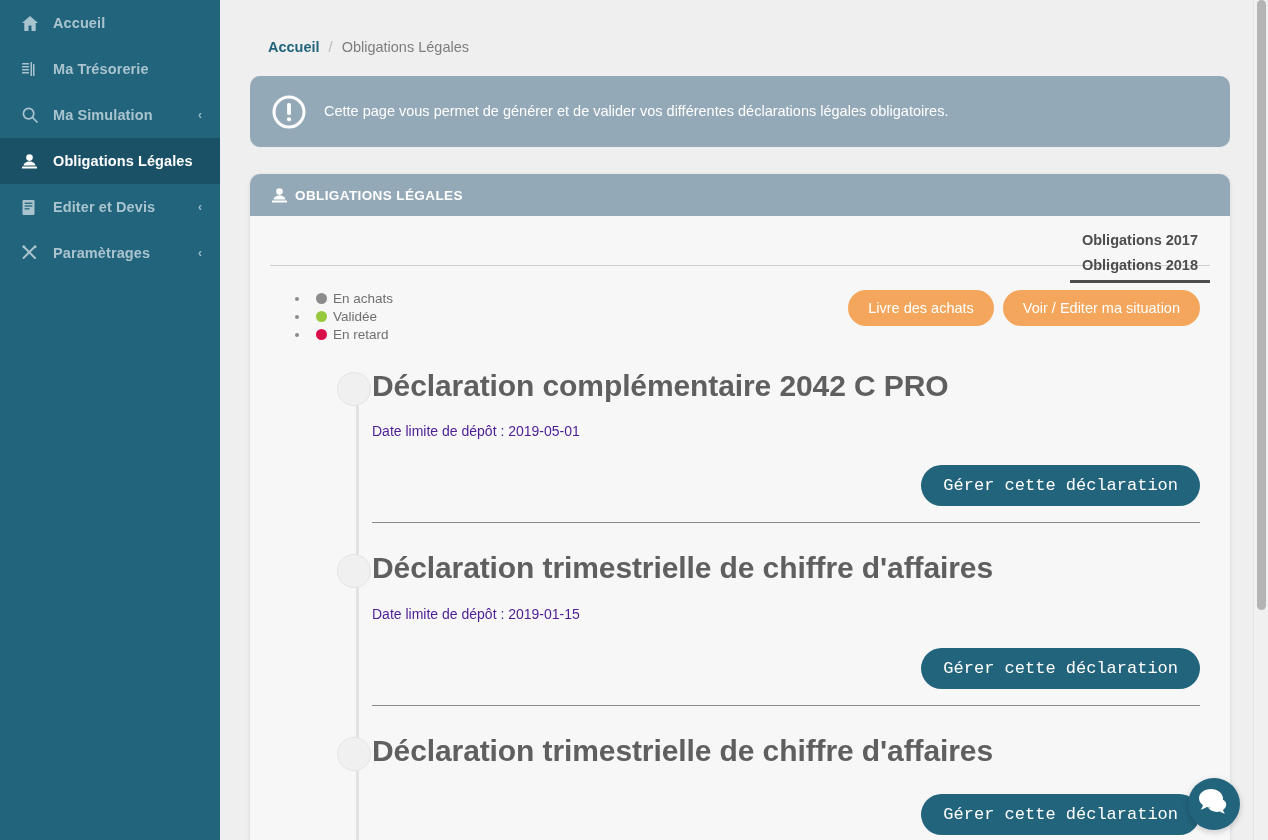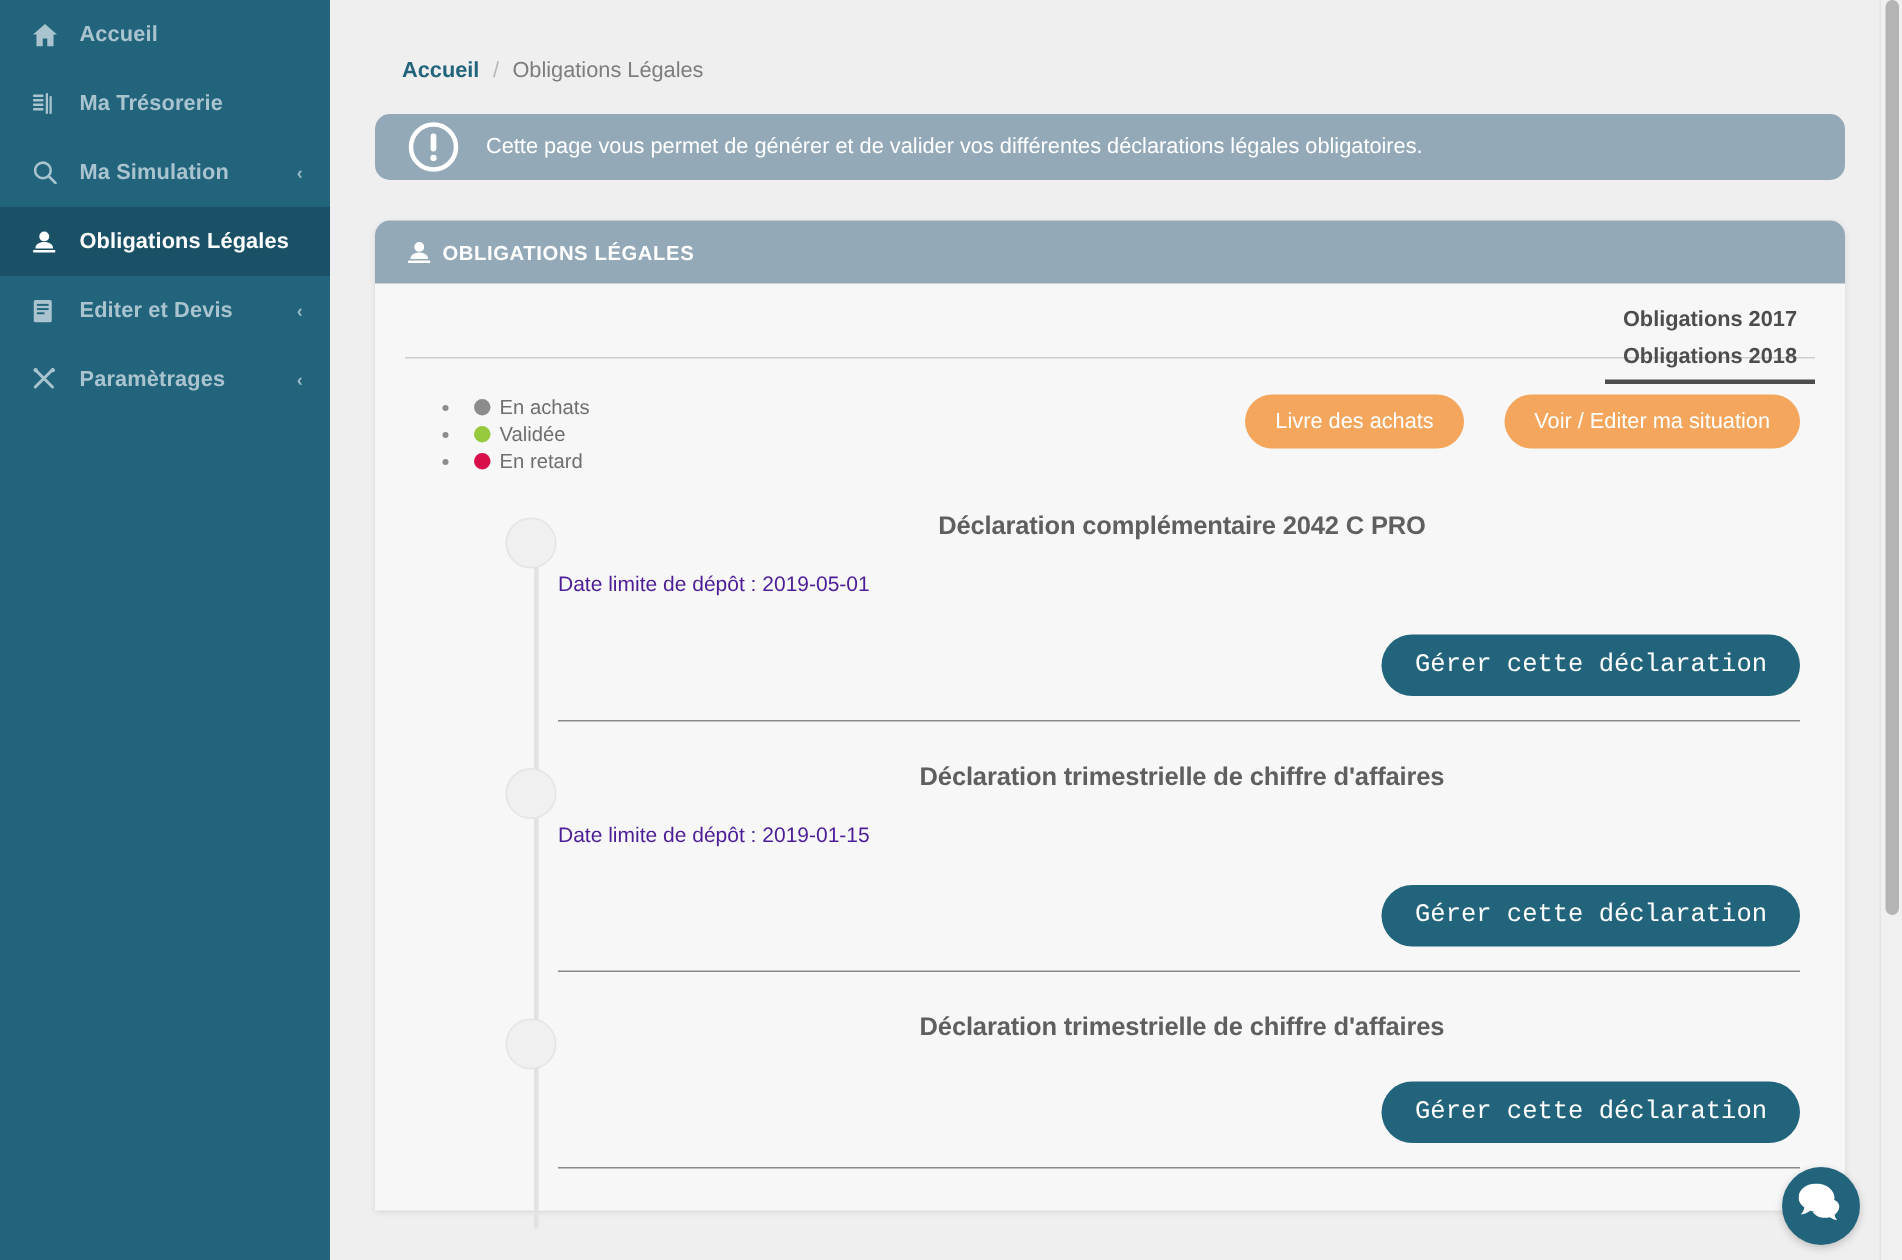--- a/index.html
+++ b/index.html
@@ -87,21 +87,21 @@
     font-weight: 700;
     text-decoration: none;
     cursor: pointer;
   }
   #breadcrumb .crumb-sep { color: #b8b8b8; font-weight: 400; }
   #breadcrumb .crumb-current { color: #7d7d7d; }
 
   
   #alert {
     margin: 14px 38px 0 30px;
-    height: 44px;
+    height: 71px;
     background: #93a9b7;
     border-radius: 10px;
     display: flex;
     align-items: center;
     padding: 0 22px;
     color: #ffffff;
   }
   .alert-icon {
     width: 34px; height: 34px;
     flex: 0 0 34px;
@@ -185,21 +185,21 @@
     width: 11px; height: 11px;
     border-radius: 50%;
     margin-right: 6px;
     vertical-align: -1px;
   }
 
   #actions {
     display: flex;
     flex-wrap: wrap;
     justify-content: flex-start;
-    gap: 27px;
+    gap: 9px;
     max-width: 400px;
     padding-right: 4px;
   }
   .btn-orange {
     background: #f3a65c;
     color: #ffffff;
     border: none;
     border-radius: 22px;
     padding: 10px 20px;
     font-size: 14.5px;
@@ -232,26 +232,25 @@
     position: absolute;
     left: 21px;
     top: 4px;
     width: 34px; height: 34px;
     border-radius: 50%;
     background: #f0f0f0;
     border: 1px solid #e4e4e4;
     z-index: 2;
   }
   .decl-title {
-    font-size: 17px;
+    font-size: 30px;
     font-weight: 700;
     color: #5f5f5f;
     line-height: 1.18;
     letter-spacing: -0.1px;
-    text-align: center;
   }
   .decl-date {
     font-size: 14px;
     font-weight: 400;
     color: #4c1d95;
     margin-top: 20px;
   }
   .decl-actions {
     display: flex;
     justify-content: flex-end;

